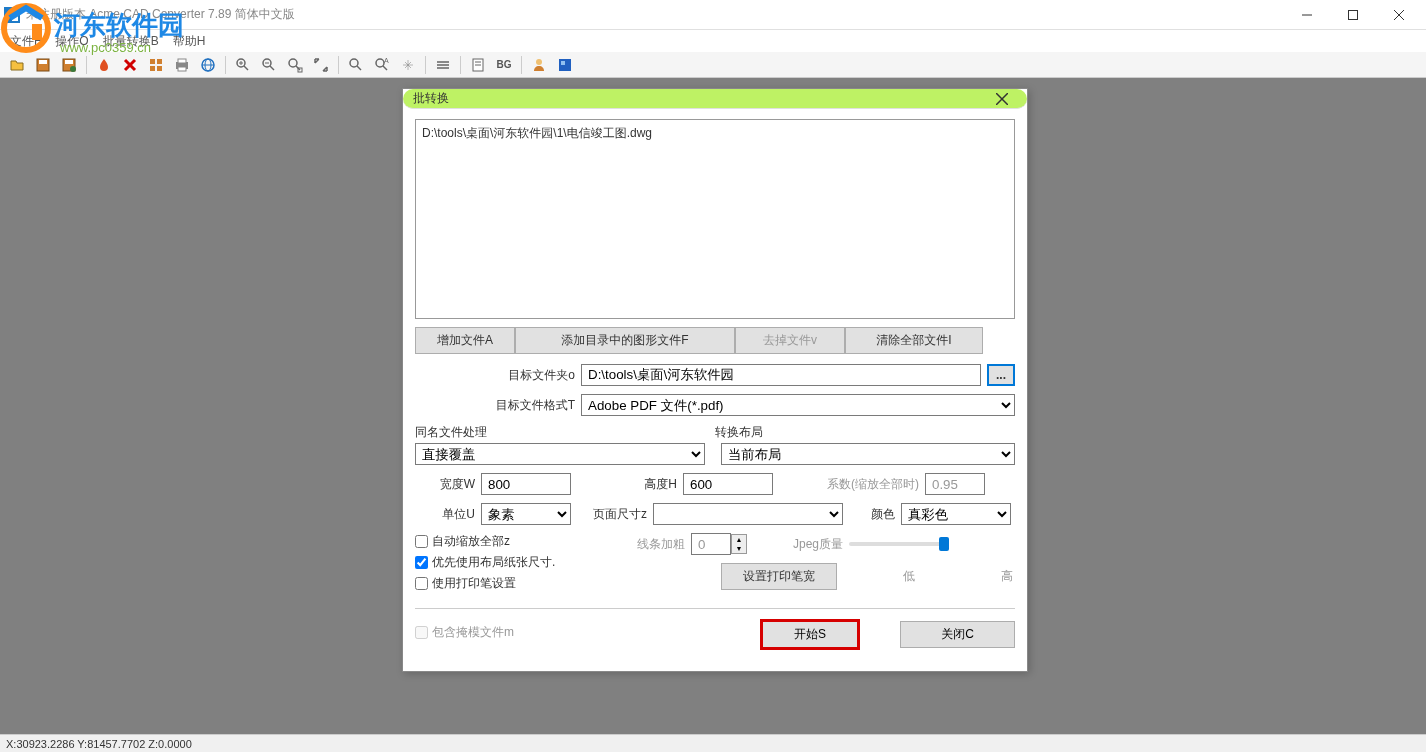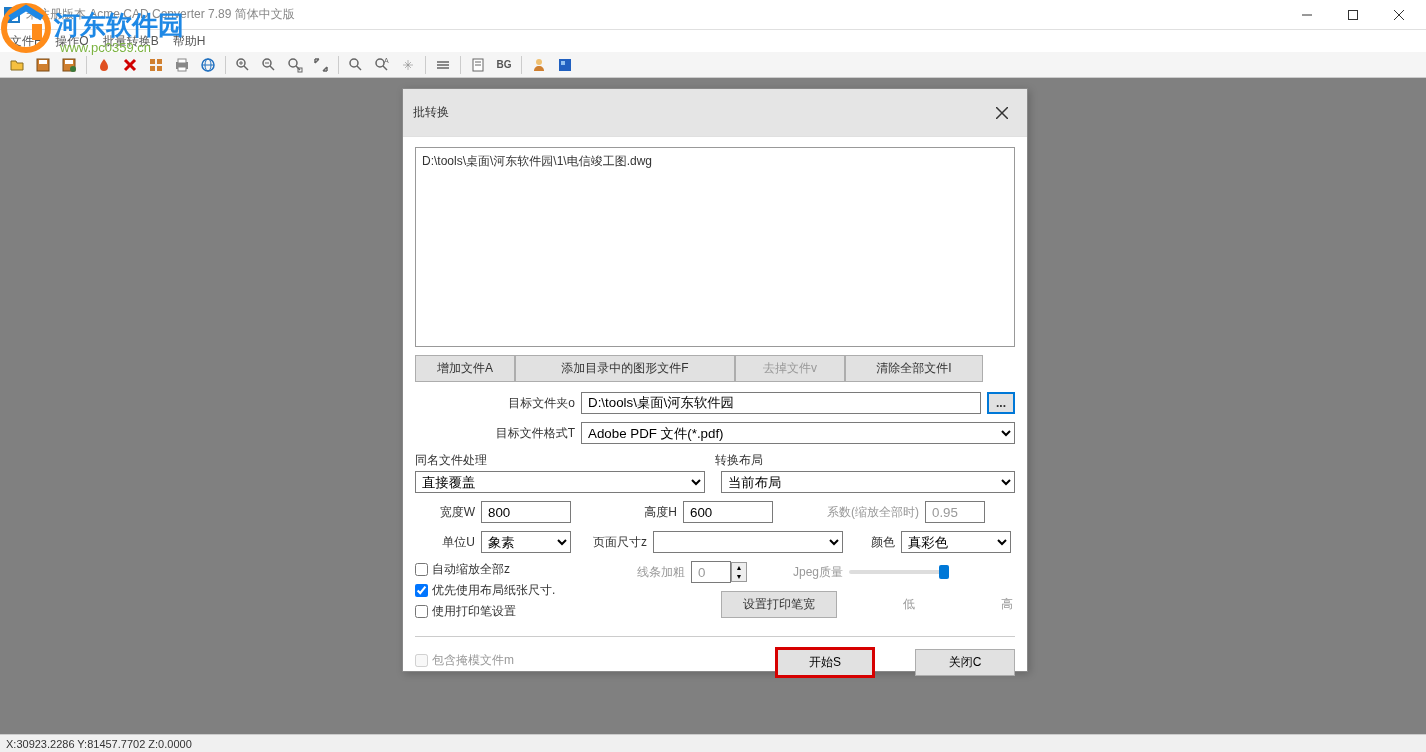--- a/index.html
+++ b/index.html
@@ -18,21 +18,21 @@
 .toolbar { height: 26px; background: #f5f5f5; border-bottom: 1px solid #ccc; display: flex; align-items: center; padding: 0 6px; gap: 4px; }
 .tool-btn { width: 22px; height: 22px; display: flex; align-items: center; justify-content: center; cursor: pointer; }
 
 .workspace { height: 656px; background: #808080; position: relative; }
 
 .statusbar { height: 18px; background: #f0f0f0; border-top: 1px solid #ccc; display: flex; align-items: center; padding: 0 6px; color: #333; font-size: 11px; }
 
 .watermark { position: absolute; top: 0; left: 0; z-index: 500; pointer-events: none; }
 
 .dialog { position: absolute; top: 88px; left: 402px; width: 626px; height: 584px; background: #fff; border: 1px solid #888; z-index: 100; box-shadow: 2px 2px 8px rgba(0,0,0,0.2); }
-.dialog-titlebar { height: 48px; background: #e5e5e5; display: flex; align-items: center; padding: 0 10px; border-bottom: 1px solid #e0e0e0; }
+.dialog-titlebar { height: 20px; background: #bef264; display: flex; align-items: center; padding: 0 10px; border-bottom: 1px solid #e0e0e0; border-radius: 12px; }
 .dialog-title { flex: 1; color: #333; }
 .dialog-close { width: 30px; height: 30px; display: flex; align-items: center; justify-content: center; cursor: pointer; font-size: 16px; }
 .dialog-body { padding: 10px 12px; }
 
 .filelist { width: 100%; height: 200px; border: 1px solid #999; padding: 4px 6px; background: #fff; overflow: auto; margin-bottom: 8px; }
 .filelist-item { color: #333; padding: 1px 0; }
 
 .btn-row { display: flex; gap: 0; margin-bottom: 10px; }
 .std-btn { background: #e1e1e1; border: 1px solid #adadad; padding: 4px 0; text-align: center; cursor: pointer; color: #333; }
 .std-btn.disabled { color: #999; }
@@ -51,21 +51,21 @@
 .two-col { display: flex; gap: 16px; margin-top: 2px; margin-bottom: 8px; }
 
 .checkbox-row { display: flex; align-items: center; gap: 4px; margin-bottom: 4px; color: #333; }
 .checkbox-row input { width: 13px; height: 13px; }
 
 .hr { border: none; border-top: 1px solid #ccc; margin: 10px 0; }
 
 .footer-row { display: flex; align-items: center; }
 .footer-row .spacer { flex: 1; }
 .start-btn { width: 100px; padding: 4px 0; background: #e1e1e1; border: 3px solid #d60000; cursor: pointer; text-align: center; margin-right: 40px; }
-.close-btn2 { width: 100px; padding: 4px 16px; background: #e1e1e1; border: 1px solid #adadad; cursor: pointer; text-align: center; }
+.close-btn2 { width: 115px; padding: 4px 16px; background: #e1e1e1; border: 1px solid #adadad; cursor: pointer; text-align: center; }
 
 .slider-track { width: 100px; height: 4px; background: #ddd; position: relative; border-radius: 2px; }
 .slider-thumb { position: absolute; right: 0; top: -5px; width: 10px; height: 14px; background: #0078d7; border-radius: 2px; }
 
 .disabled-text { color: #999; }
 .spinner { display: flex; align-items: center; }
 .spinner-btns { display: flex; flex-direction: column; border: 1px solid #999; }
 .spinner-btns span { width: 14px; height: 9px; font-size: 7px; text-align: center; background: #eee; line-height: 9px; }
 </style>
 </head>

